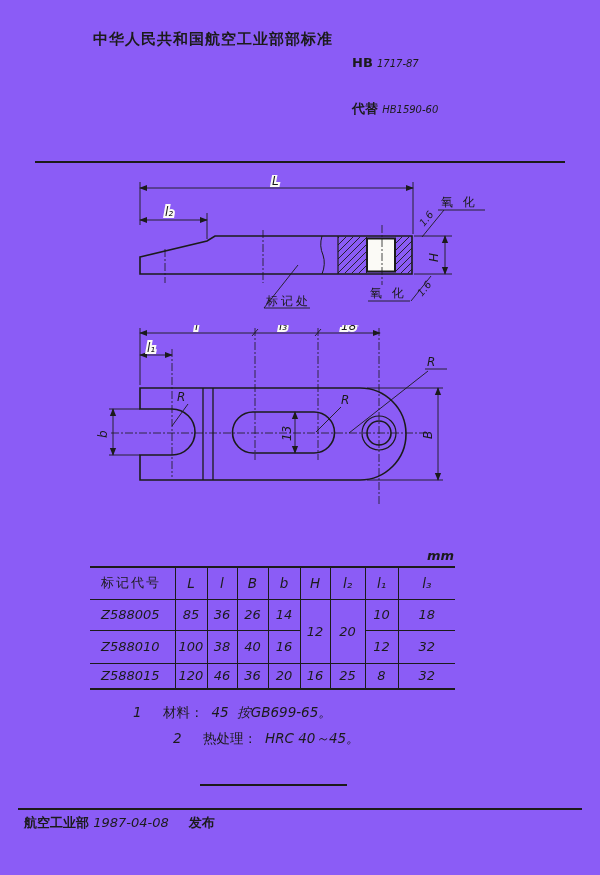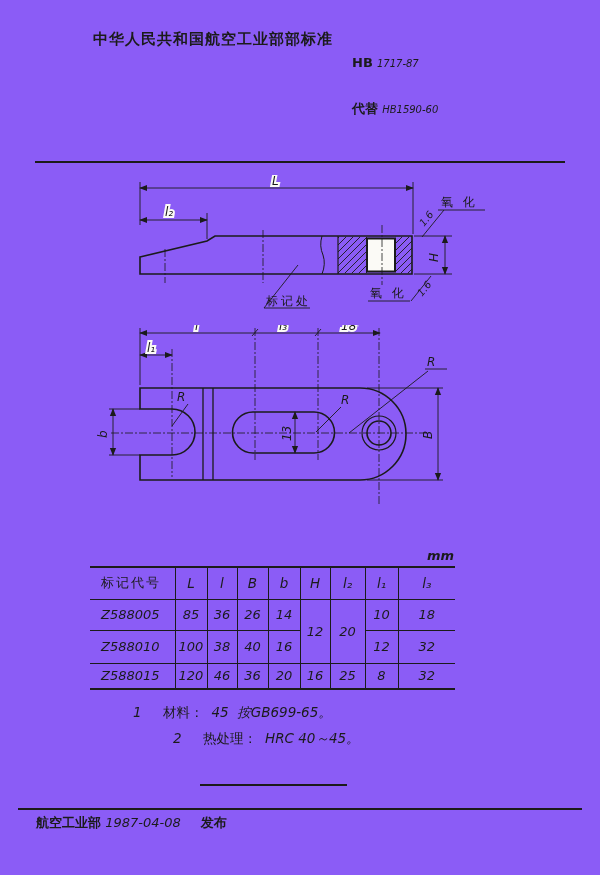--- a/index.html
+++ b/index.html
@@ -264,18 +264,18 @@
 
   <div class="abs line14" style="left:133px;top:704px;">
     <span class="hw" style="display:inline-block;width:30px;">1</span><span>材料：</span><span class="gap" style="width:8px;"></span><span class="hw pre">45  按GB699-65。</span>
   </div>
   <div class="abs line14" style="left:133px;top:730px;margin-left:40px;">
     <span class="hw" style="display:inline-block;width:30px;">2</span><span>热处理：</span><span class="gap" style="width:8px;"></span><span class="hw pre">HRC 40～45。</span>
   </div>
   <div class="rule" style="left:200px;top:784px;width:147px;height:2px;"></div>
 
   <div class="rule" style="left:18px;top:808px;width:564px;height:2px;"></div>
-  <div class="abs foot" style="left:36px;top:814px;">
+  <div class="abs foot" style="left:24px;top:814px;">
     <span class="b">航空工业部</span>
     <span class="hw">1987-04-08</span><span class="gap" style="width:20px;"></span><span class="b">发布</span>
   </div>
 
 </div>
 
 </body></html>

